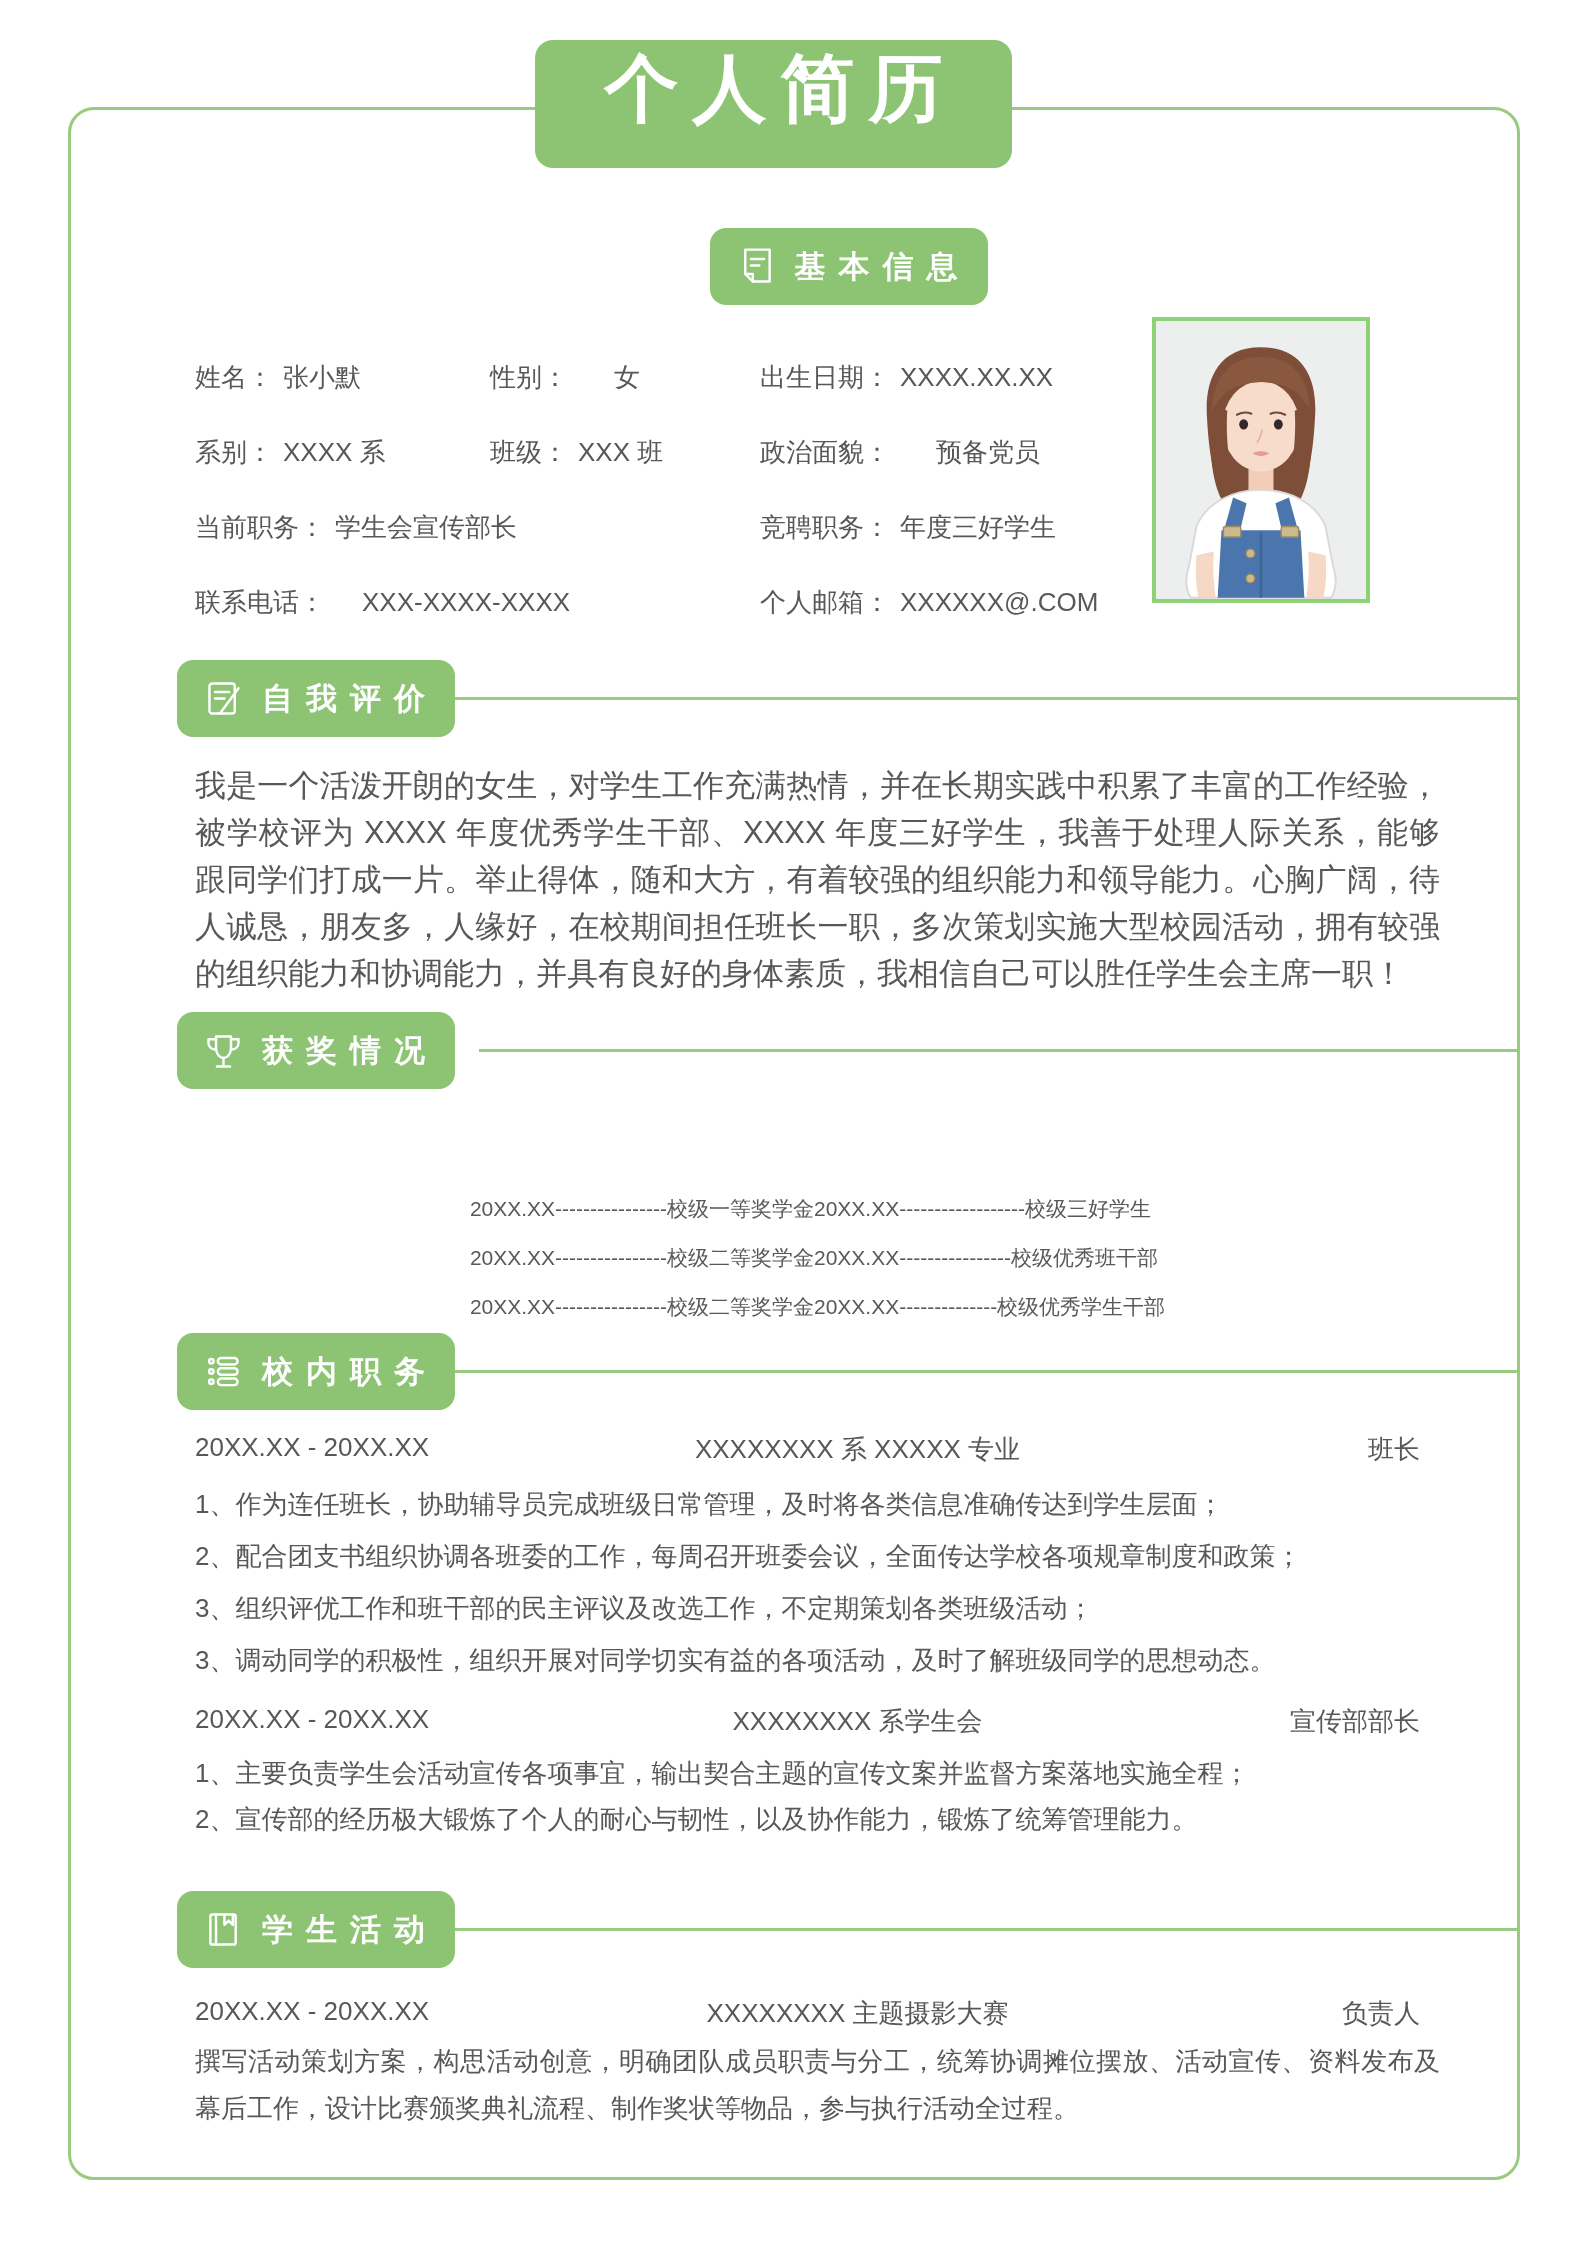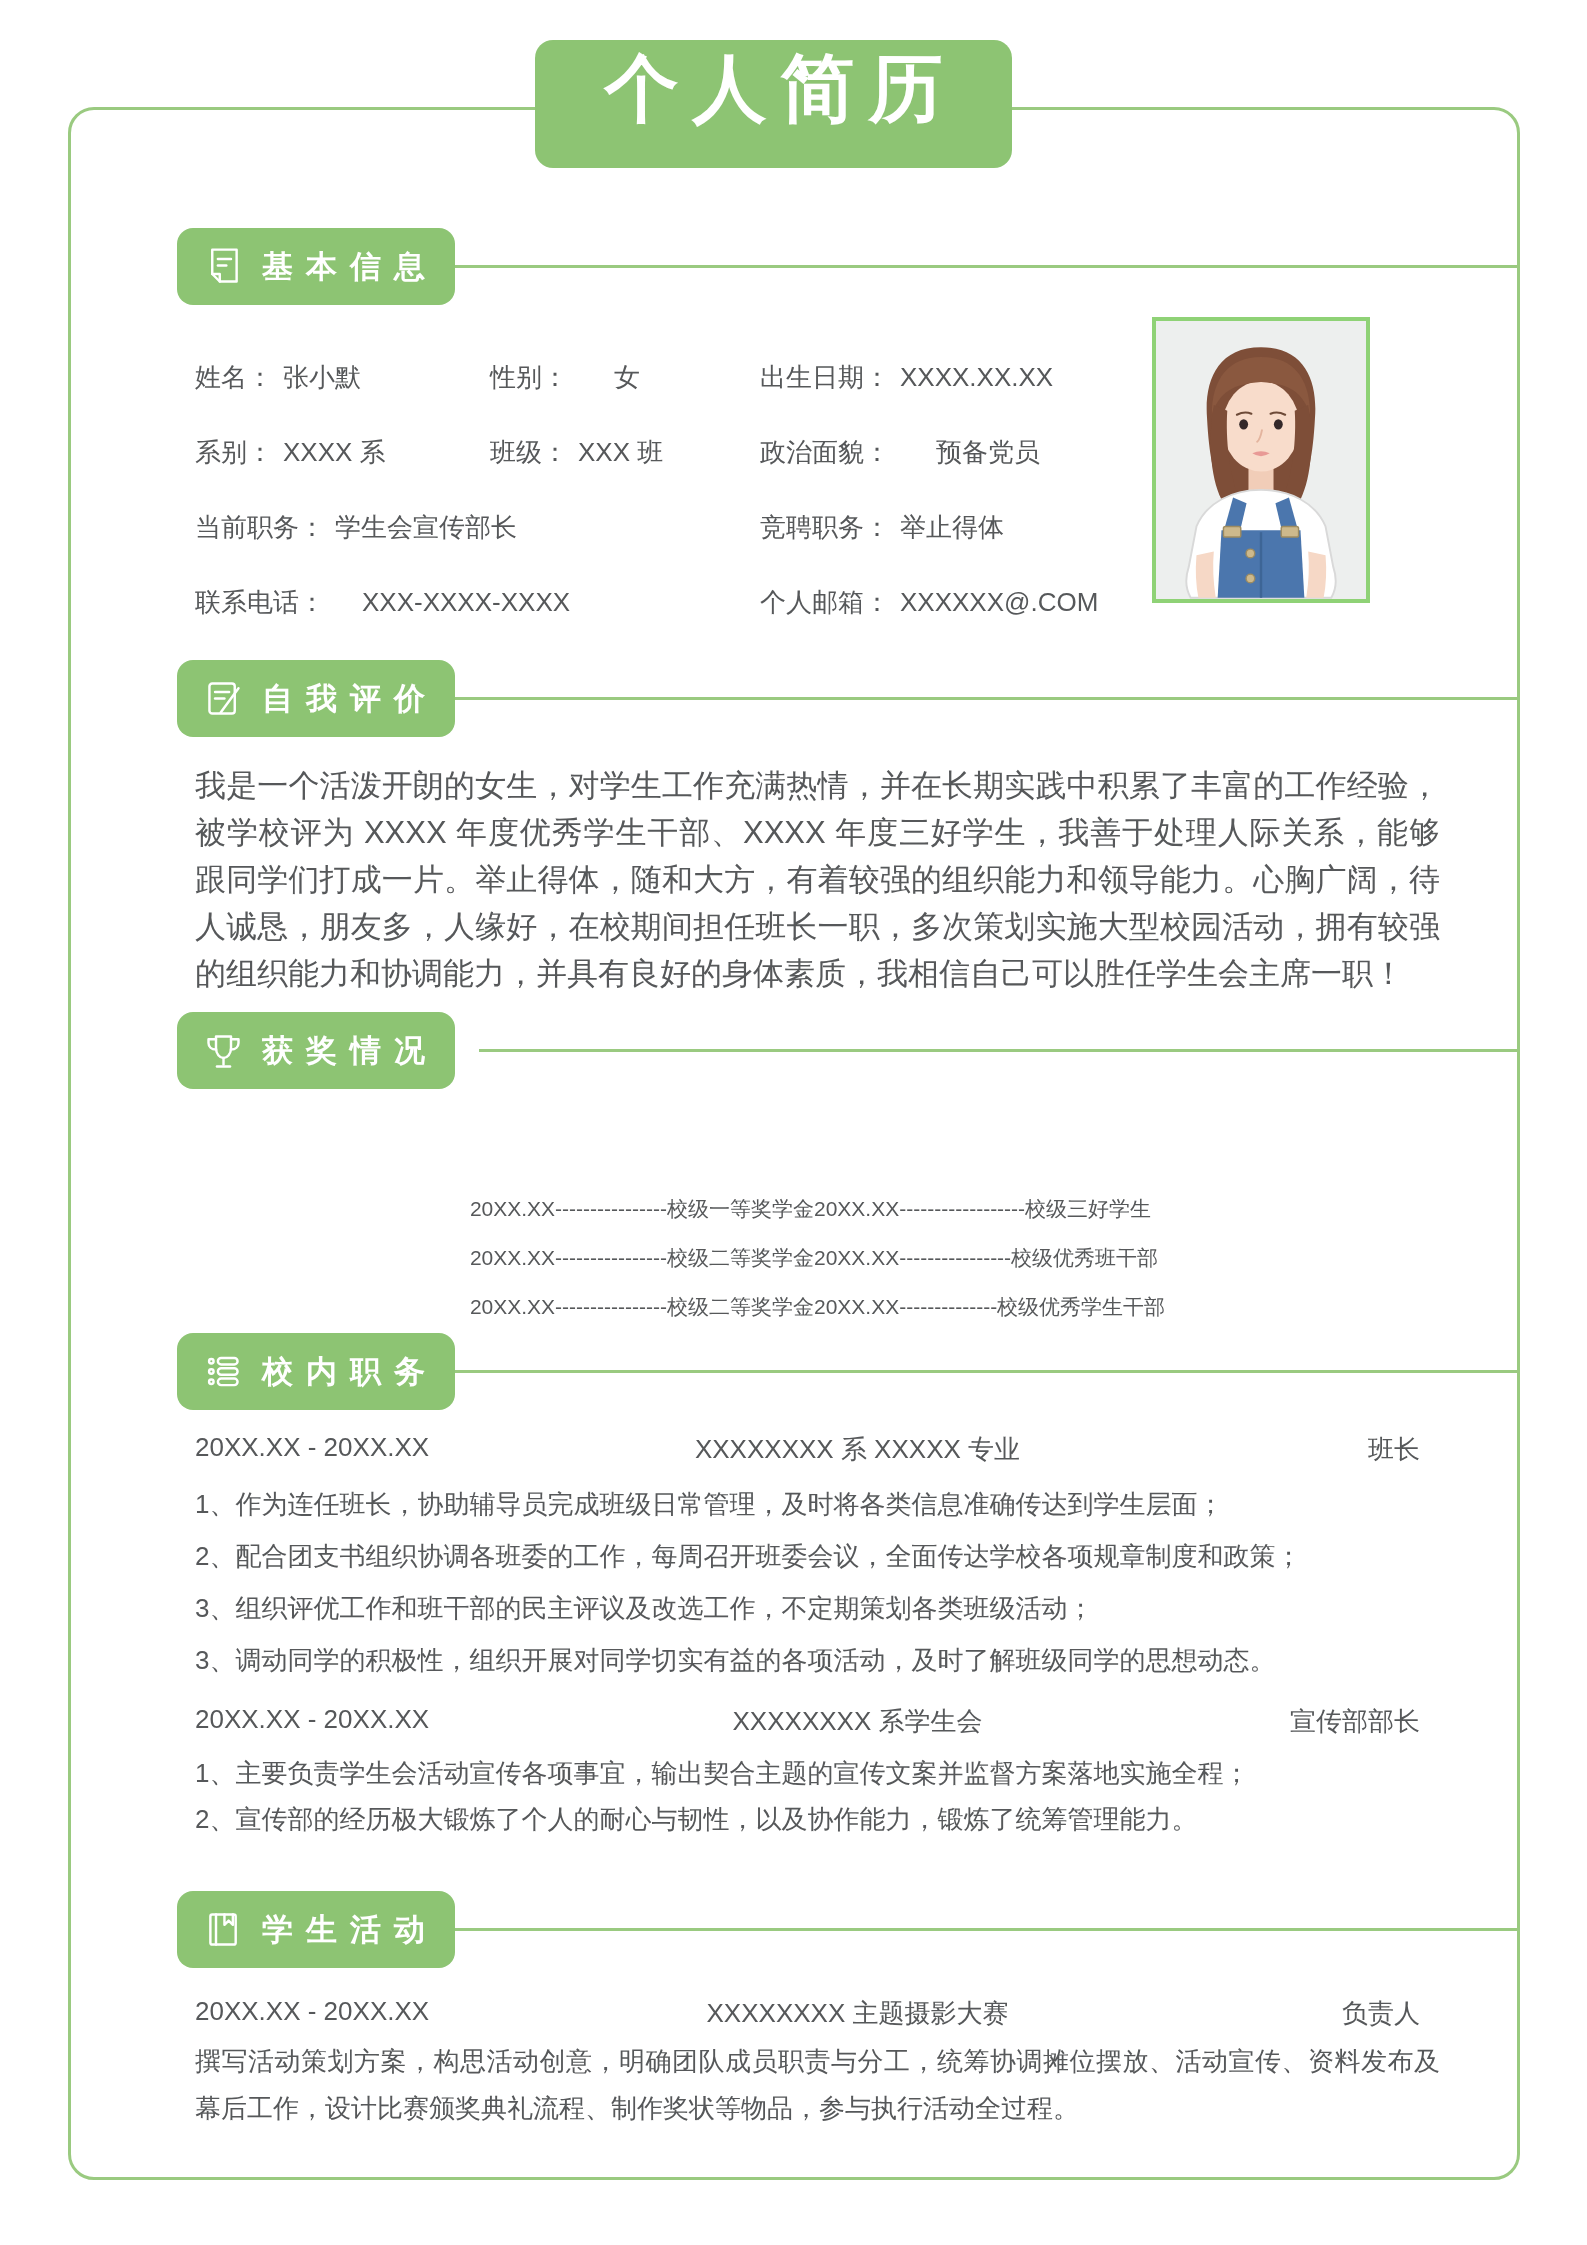--- a/index.html
+++ b/index.html
@@ -93,21 +93,21 @@
 <body>
 
 <div class="sheet">
 
   <div class="frame"></div>
 
   <div class="title-box">
     <span>个人简历</span>
   </div>
 
-  <div class="sec-head" style="top:228px;">
+  <div class="sec-head" style="top:228px;flex-direction:column;">
     <div class="badge">
       <svg viewBox="0 0 48 48" fill="none" stroke="#ffffff" stroke-width="2.6" stroke-linecap="round" stroke-linejoin="round">
         <path d="M38 6 H12 V32 L20 40 H38 Z"></path>
         <path d="M12 32 H20 V40"></path>
         <line x1="18" y1="16" x2="32" y2="16"></line>
         <line x1="18" y1="23" x2="27" y2="23"></line>
       </svg>
       <span class="badge-label">基本信息</span>
     </div>
     <div class="sec-line"></div>
@@ -134,21 +134,21 @@
       </div>
       <div class="cell c3">
         <span>政治面貌：</span><span class="val g40">预备党员</span>
       </div>
     </div>
     <div class="b-row">
       <div class="cell c1w">
         <span>当前职务：</span><span class="val">学生会宣传部长</span>
       </div>
       <div class="cell c3">
-        <span>竞聘职务：</span><span class="val">举止得体</span>
+        <span>竞聘职务：</span><span class="val">年度三好学生</span>
       </div>
     </div>
     <div class="b-row">
       <div class="cell c1w">
         <span>联系电话：</span><span class="val g20">XXX-XXXX-XXXX</span>
       </div>
       <div class="cell c3">
         <span>个人邮箱：</span><span class="val">XXXXXX@.COM</span>
       </div>
     </div>

